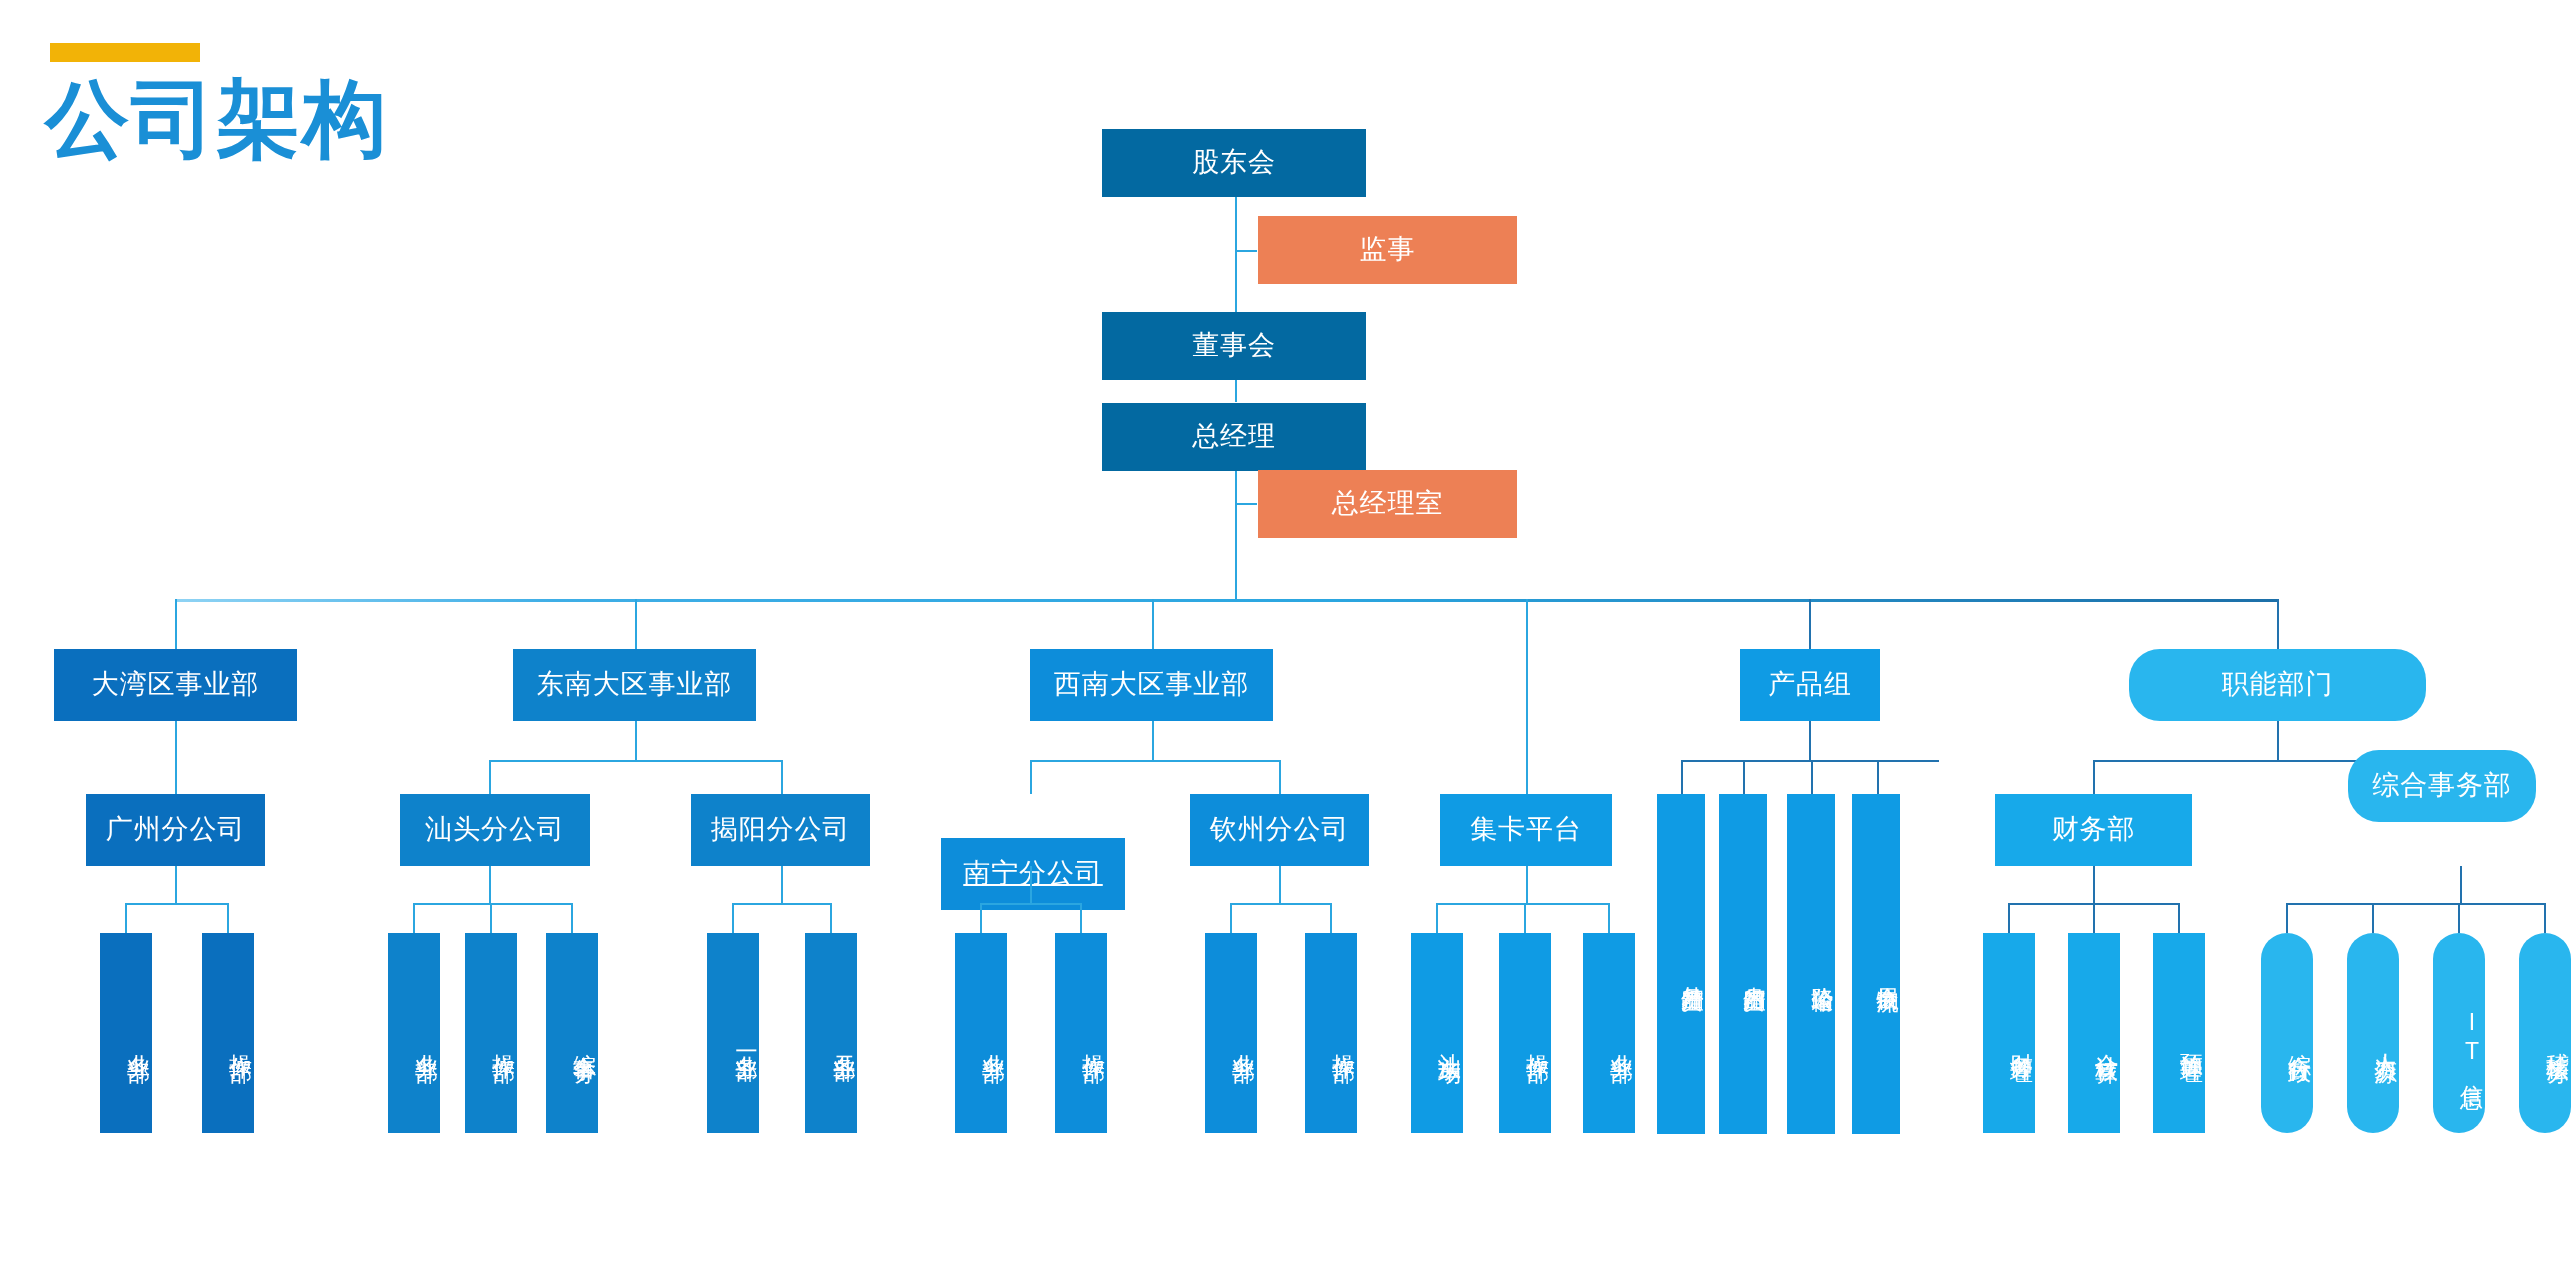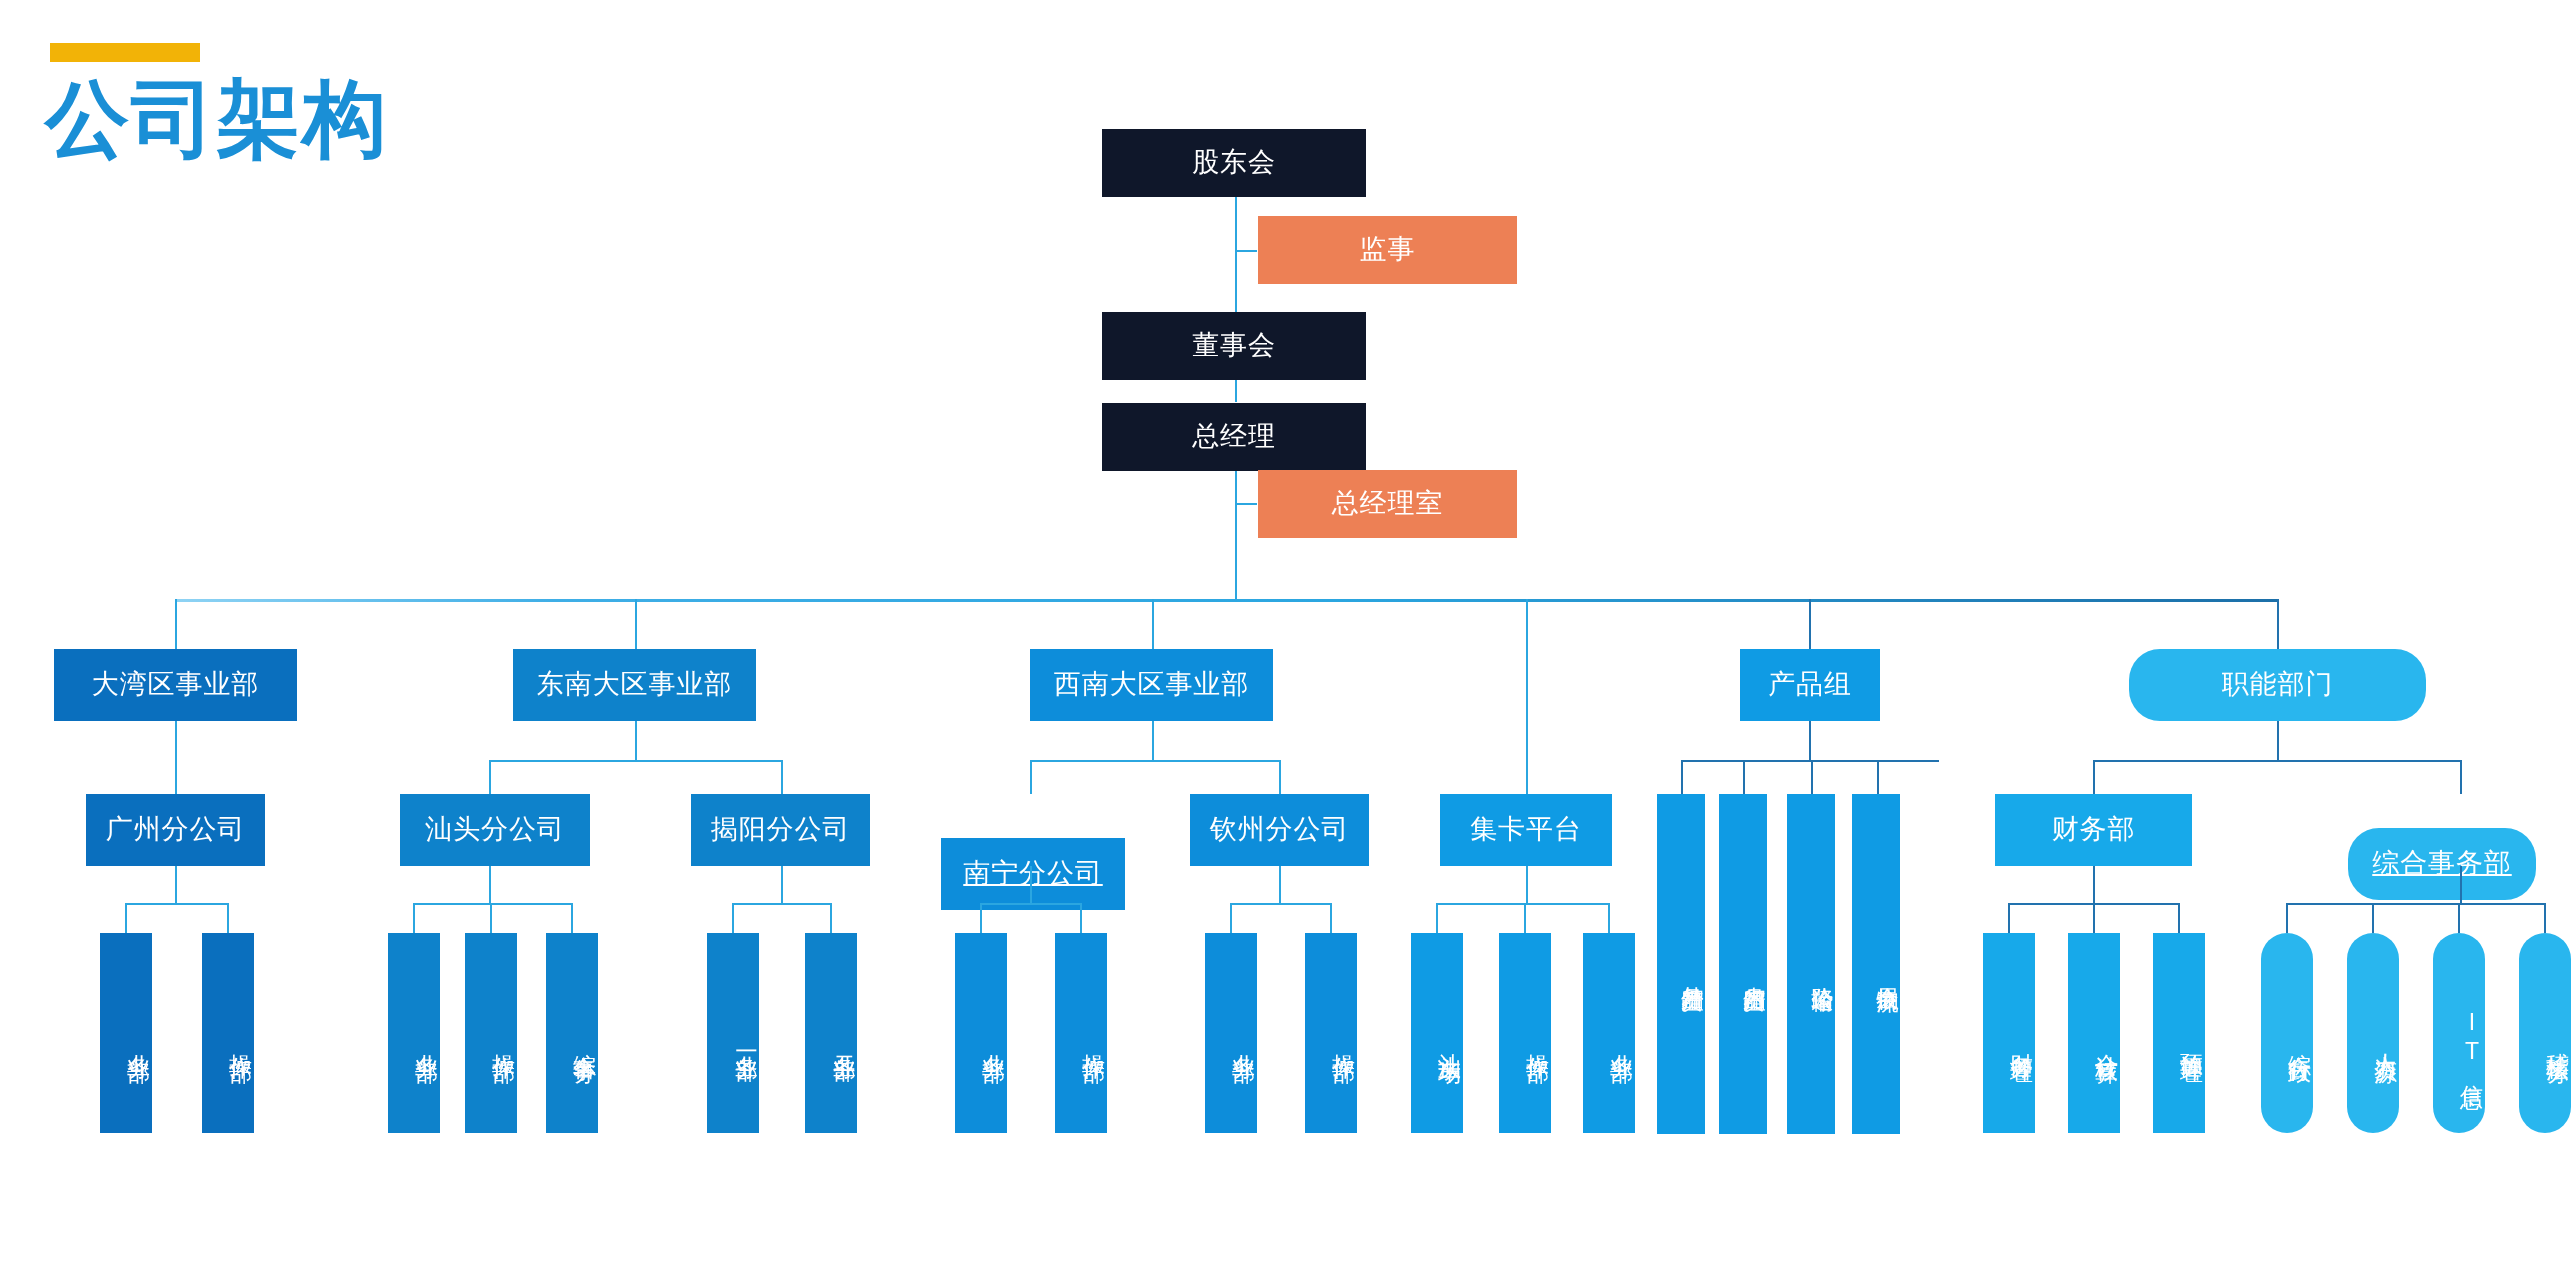--- a/index.html
+++ b/index.html
@@ -69,21 +69,21 @@
     text-orientation:upright;
     font-size:23px;
     letter-spacing:2.7px;
     padding-top:14.3px;
     align-items:flex-start;
     justify-content:center;
   }
   .v-node.tight{letter-spacing:0.9px;font-size:22.4px;}
 
   
-  .c-blue1{background:#0f172a;}   
+  .c-blue1{background:#0369a1;}   
   .c-blue-dk{background:#0A6FBE;} 
   .c-blue2{background:#0E82CB;}
   .c-blue3{background:#0D8DDA;}
   .c-blue4{background:#0F9BE4;}
   .c-blue5{background:#17A9EA;}
   .c-blue6{background:#29B6EE;border-radius:31px;}
   .c-orange{background:#ED8055;}
 </style>
 </head>
 <body>
@@ -186,21 +186,21 @@
   </div>
   <div class="node h-node c-blue3" style="left:1190px;top:794px;width:179px;height:72px;">
     <span>钦州分公司</span>
   </div>
   <div class="node h-node c-blue4" style="left:1440px;top:794px;width:172px;height:72px;">
     <span>集卡平台</span>
   </div>
   <div class="node h-node c-blue5" style="left:1995px;top:794px;width:197px;height:72px;">
     <span>财务部</span>
   </div>
-  <div class="node h-node c-blue6" style="left:2348px;top:828px;width:188px;height:72px;text-decoration:underline;">
+  <div class="node h-node c-blue6" style="left:2348px;top:750px;width:188px;height:72px;">
     <span>综合事务部</span>
   </div>
 
   <div class="node v-node c-blue4 tight" style="left:1657px;top:794px;width:48px;height:340px;">
     <span>外贸产品组</span>
   </div>
   <div class="node v-node c-blue4 tight" style="left:1719px;top:794px;width:48px;height:340px;">
     <span>内贸产品组</span>
   </div>
   <div class="node v-node c-blue4 tight" style="left:1787px;top:794px;width:48px;height:340px;">

